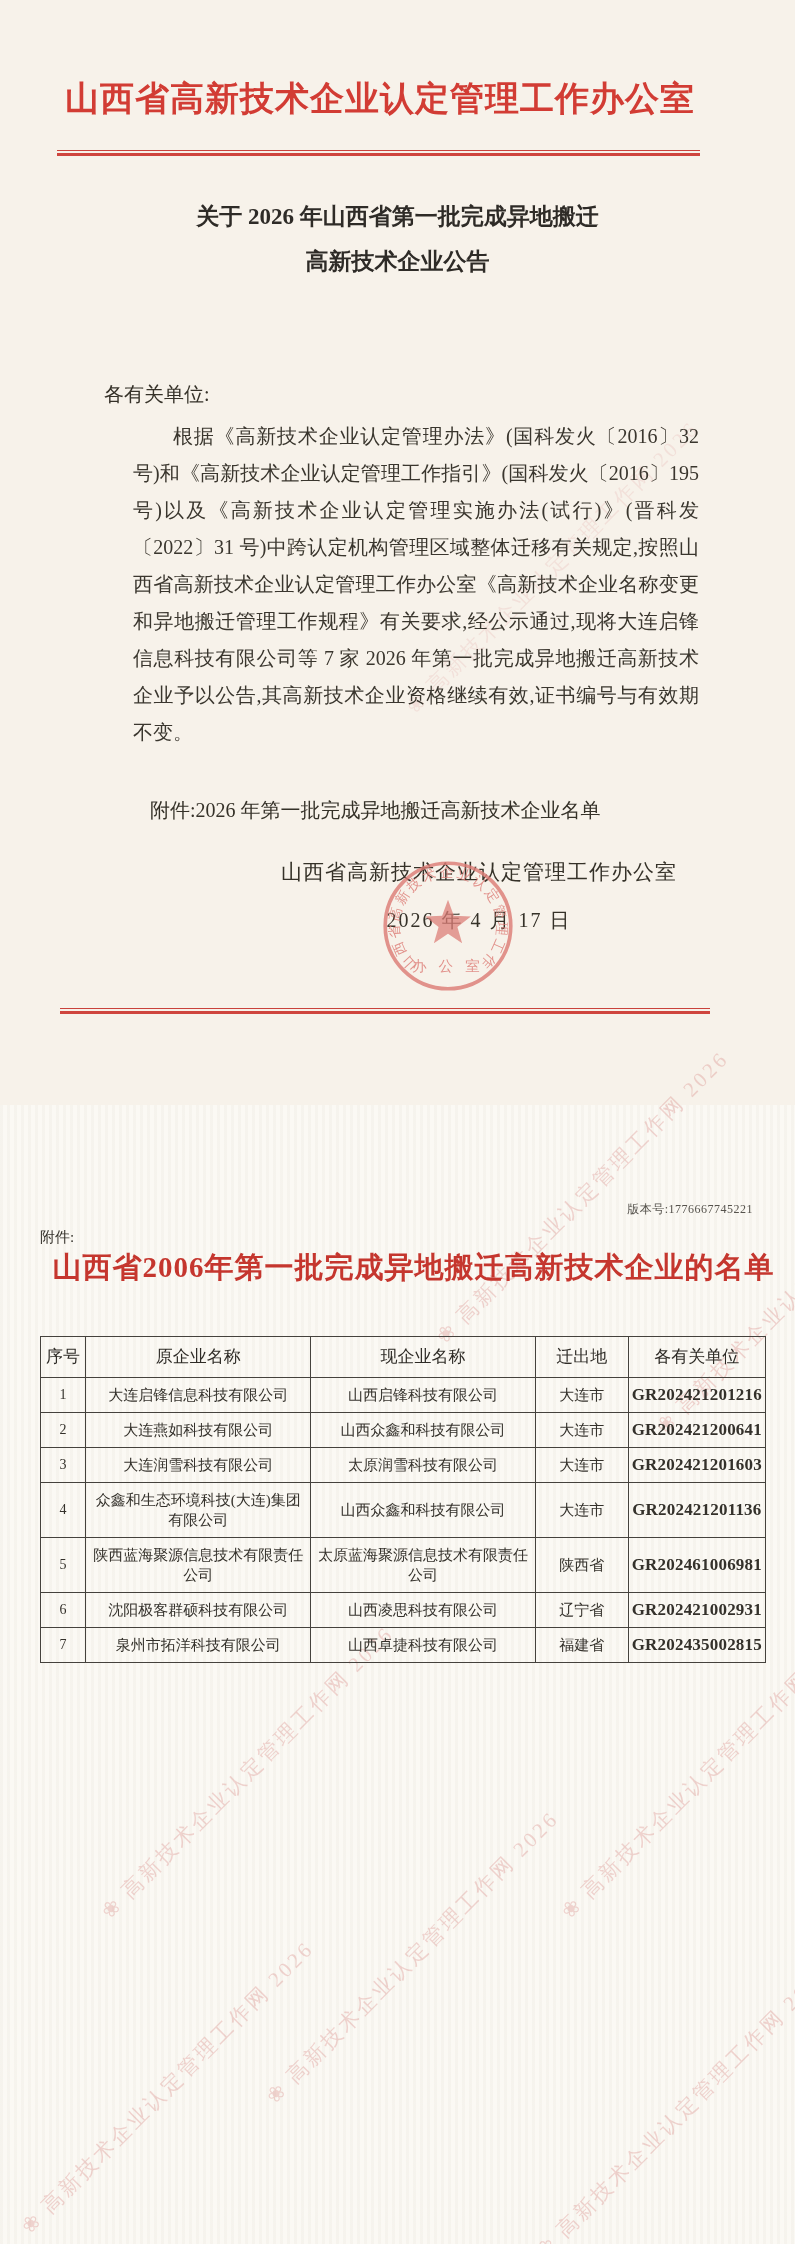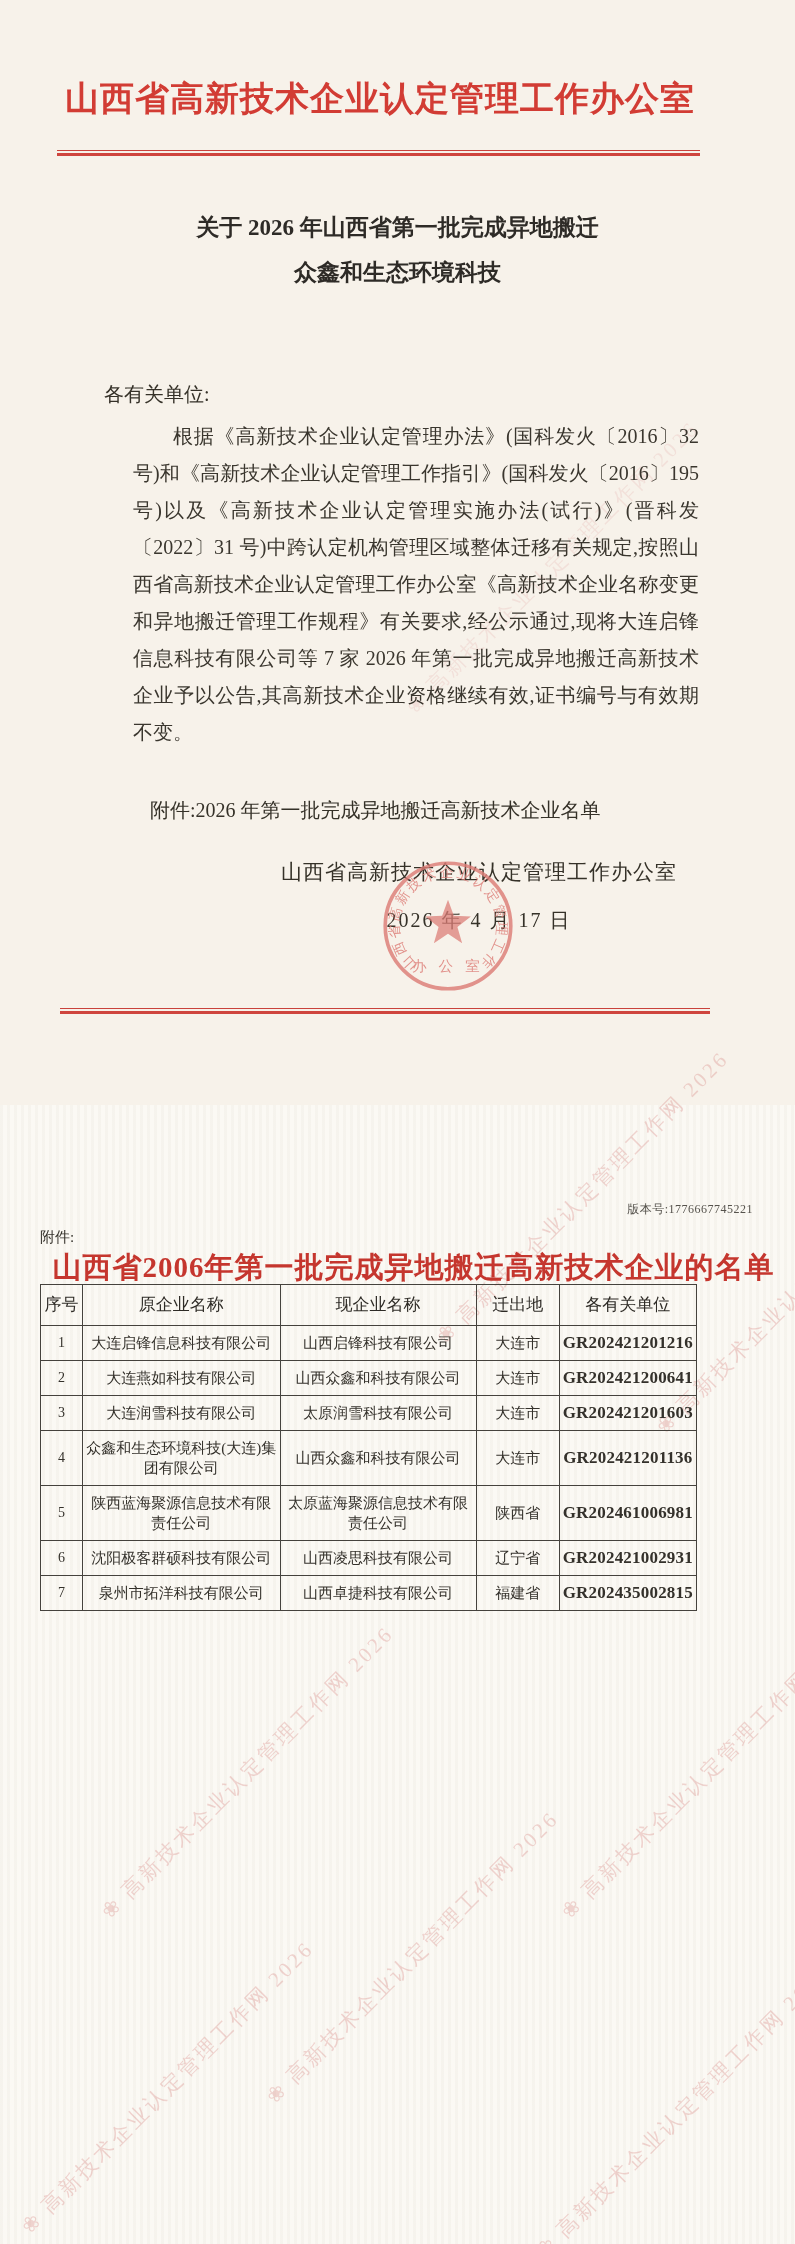--- a/index.html
+++ b/index.html
@@ -26,21 +26,21 @@
     color:#d23c34;
   }
   .red-rule{
     position:absolute;height:2px;
     border-top:1px solid #c9423c;
     border-bottom:3px solid #cf453e;
   }
   .rule-top{top:150px;left:57px;width:643px;}
   .rule-bottom{top:1008px;left:60px;width:650px;}
   .doc-title{
-    position:absolute;top:205px;left:0;width:795px;
+    position:absolute;top:194px;left:0;width:795px;
     text-align:center;font-weight:bold;
     font-size:23px;line-height:45px;color:#2e2b27;
   }
   .salutation{
     position:absolute;top:381px;left:104px;
     font-size:20px;color:#353128;
   }
   .body-text{
     position:absolute;top:418px;left:104px;width:566px;
     font-size:20px;line-height:37px;
@@ -70,21 +70,21 @@
   .attachment-label{
     position:absolute;top:1228px;left:40px;
     font-size:15px;color:#35322c;
   }
   .table-title{
     position:absolute;top:1248px;left:0;width:795px;
     text-align:center;font-size:29px;font-weight:bold;
     color:#c5362e;letter-spacing:1px;padding-left:16px;
   }
   table.companies{
-    position:absolute;top:1284px;left:40px;width:657px;
+    position:absolute;top:1336px;left:40px;width:726px;
     border-collapse:collapse;
     font-size:15px;color:#34312b;
   }
   table.companies th,table.companies td{
     border:1.5px solid #45423d;
     text-align:center;vertical-align:middle;
     line-height:20px;
   }
   table.companies th{font-size:17px;font-weight:normal;padding:10px 2px;color:#2e2b26;}
   table.companies td{padding:7px 3px;}
@@ -114,21 +114,21 @@
   <span class="wm" style="left:260px;top:2090px">❀ 高新技术企业认定管理工作网 2026</span>
   <span class="wm" style="left:15px;top:2220px">❀ 高新技术企业认定管理工作网 2026</span>
   <span class="wm" style="left:530px;top:2244px">❀ 高新技术企业认定管理工作网 2026</span>
 
   <div class="letterhead">山西省高新技术企业认定管理工作办公室</div>
 
   <div class="red-rule rule-top"></div>
 
   <div class="doc-title">
     <div>关于 2026 年山西省第一批完成异地搬迁</div>
-    <div>众鑫和生态环境科技</div>
+    <div>高新技术企业公告</div>
   </div>
 
   <div class="salutation">各有关单位:</div>
 
   <div class="body-text">根据《高新技术企业认定管理办法》(国科发火〔2016〕32 号)和《高新技术企业认定管理工作指引》(国科发火〔2016〕195 号)以及《高新技术企业认定管理实施办法(试行)》(晋科发〔2022〕31 号)中跨认定机构管理区域整体迁移有关规定,按照山西省高新技术企业认定管理工作办公室《高新技术企业名称变更和异地搬迁管理工作规程》有关要求,经公示通过,现将大连启锋信息科技有限公司等 7 家 2026 年第一批完成异地搬迁高新技术企业予以公告,其高新技术企业资格继续有效,证书编号与有效期不变。</div>
 
   <div class="attachment-ref">附件:2026 年第一批完成异地搬迁高新技术企业名单</div>
 
   <div class="sign-block">
     <div class="signer">山西省高新技术企业认定管理工作办公室</div>

